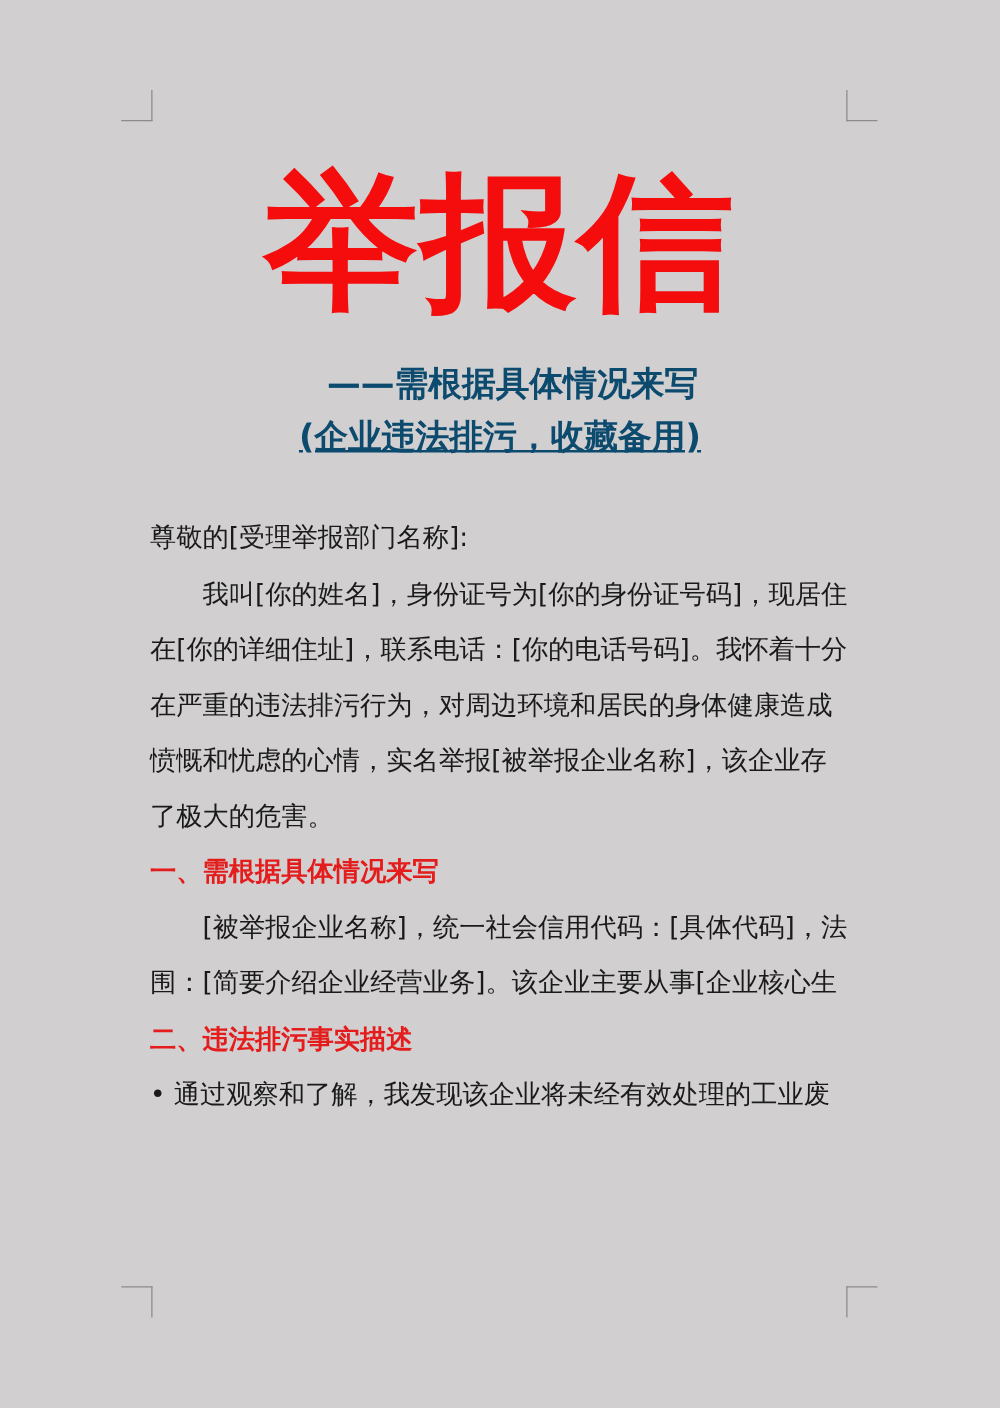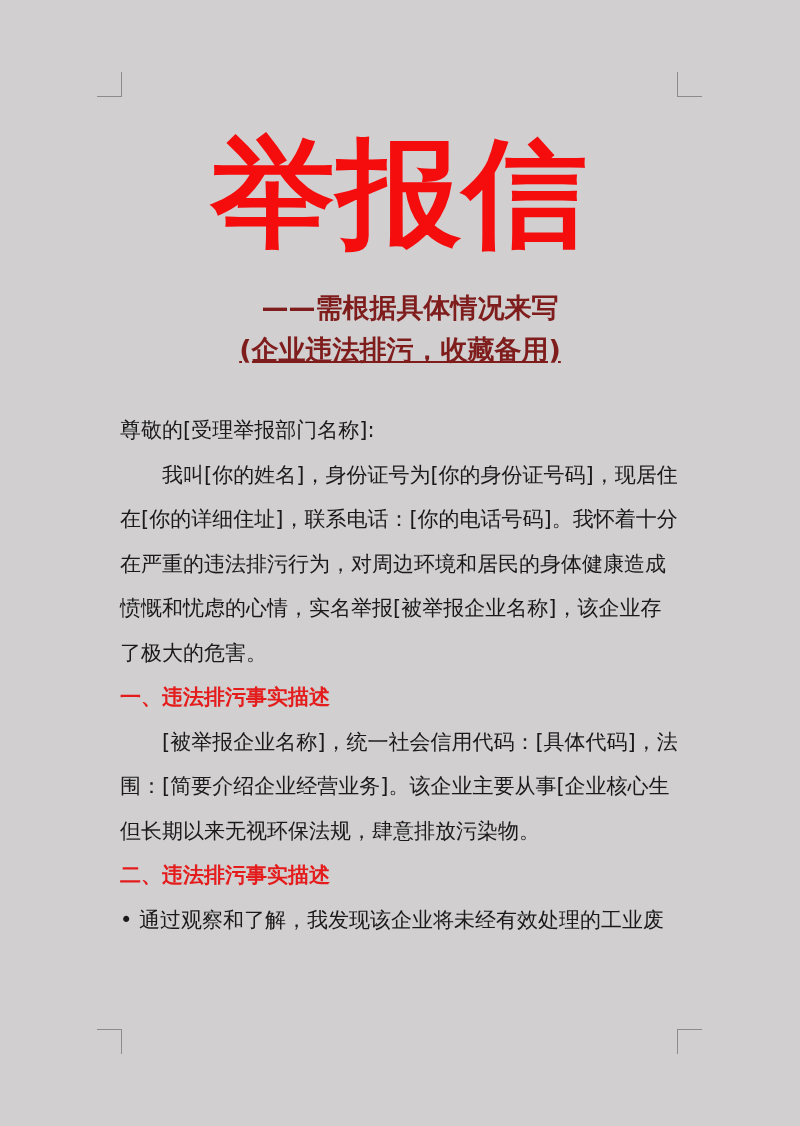--- a/index.html
+++ b/index.html
@@ -13,21 +13,21 @@
   .mark.bl { left:97px; top:1029px; border-right-width:1px; border-top-width:1px; }
   .mark.br { left:677px; top:1029px; border-left-width:1px; border-top-width:1px; }
 
   .title {
     position:absolute; left:0; width:800px; top:118px; text-align:center;
     font-size:118px; font-weight:bold; color:#f50d0d; letter-spacing:2px; line-height:150px;
     transform:scaleX(1.05);
   }
   .subtitle {
     position:absolute; left:0; width:800px; text-align:center;
-    font-size:27px; font-weight:bold; color:#7f1d1d; line-height:40px;
+    font-size:27px; font-weight:bold; color:#0c4a6e; line-height:40px;
   }
   .subtitle.s1 { top:288px; padding-left:20px; box-sizing:border-box; }
   .subtitle.s2 { top:330px;text-decoration:underline; }
 
   .body-text { position:absolute; left:120px; width:566px; font-size:21px; line-height:44.5px; }
   .line { white-space:nowrap; }
   .indent { padding-left:42px; }
   .heading { color:#e41c1c; font-weight:bold; }
 </style>
 </head>
@@ -43,20 +43,19 @@
 <div class="subtitle s2">(企业违法排污，收藏备用)</div>
 
 <div class="body-text" style="top:408px;">
   <div class="line">尊敬的[受理举报部门名称]:</div>
   <div class="line indent">我叫[你的姓名]，身份证号为[你的身份证号码]，现居住</div>
   <div class="line">在[你的详细住址]，联系电话：[你的电话号码]。我怀着十分</div>
   <div class="line">在严重的违法排污行为，对周边环境和居民的身体健康造成</div>
   <div class="line">愤慨和忧虑的心情，实名举报[被举报企业名称]，该企业存</div>
   <div class="line">了极大的危害。</div>
 
-  <div class="line heading">一、违法排污事实描述</div>
+  <div class="line heading">一、需根据具体情况来写</div>
   <div class="line indent">[被举报企业名称]，统一社会信用代码：[具体代码]，法</div>
   <div class="line">围：[简要介绍企业经营业务]。该企业主要从事[企业核心生</div>
-  <div class="line">但长期以来无视环保法规，肆意排放污染物。</div>
 
   <div class="line heading">二、违法排污事实描述</div>
   <div class="line">• 通过观察和了解，我发现该企业将未经有效处理的工业废</div>
 </div>
 
 </body></html>

